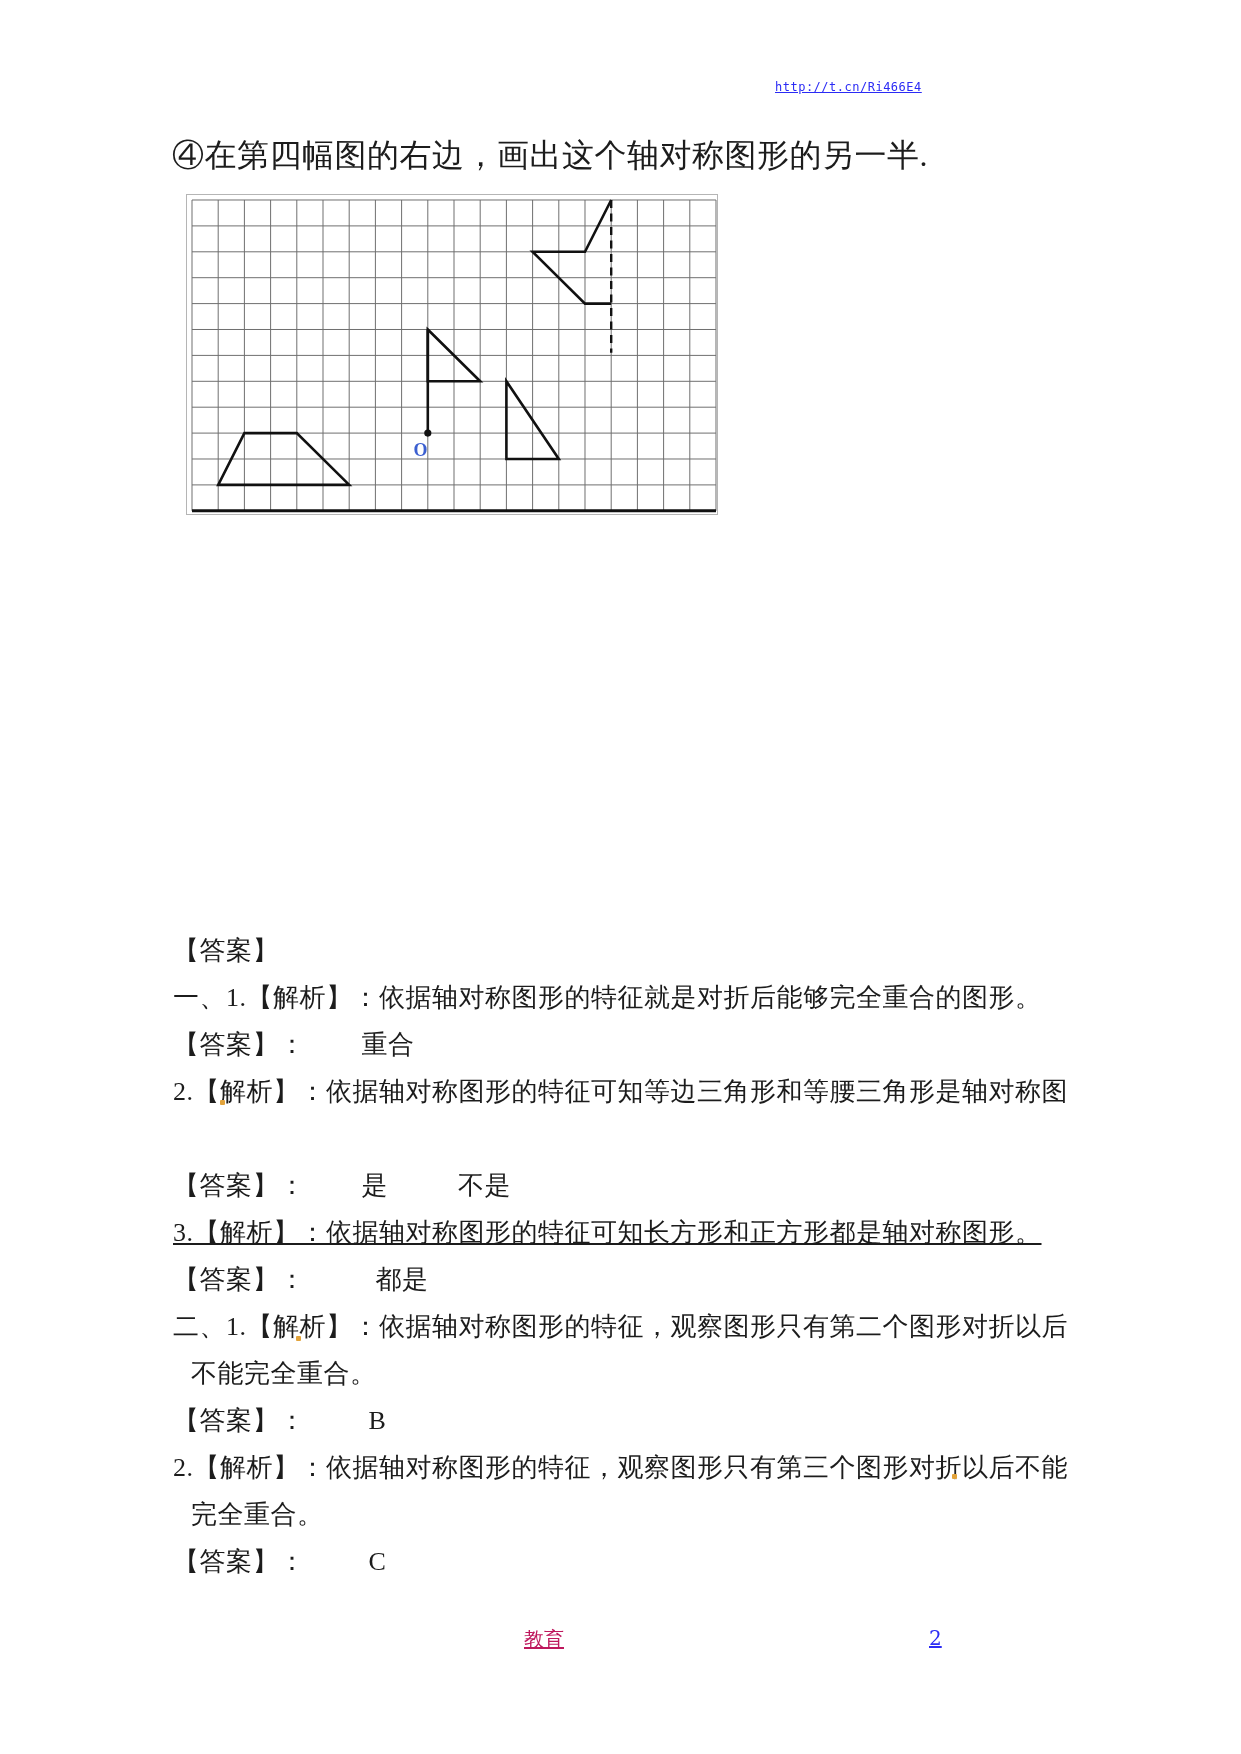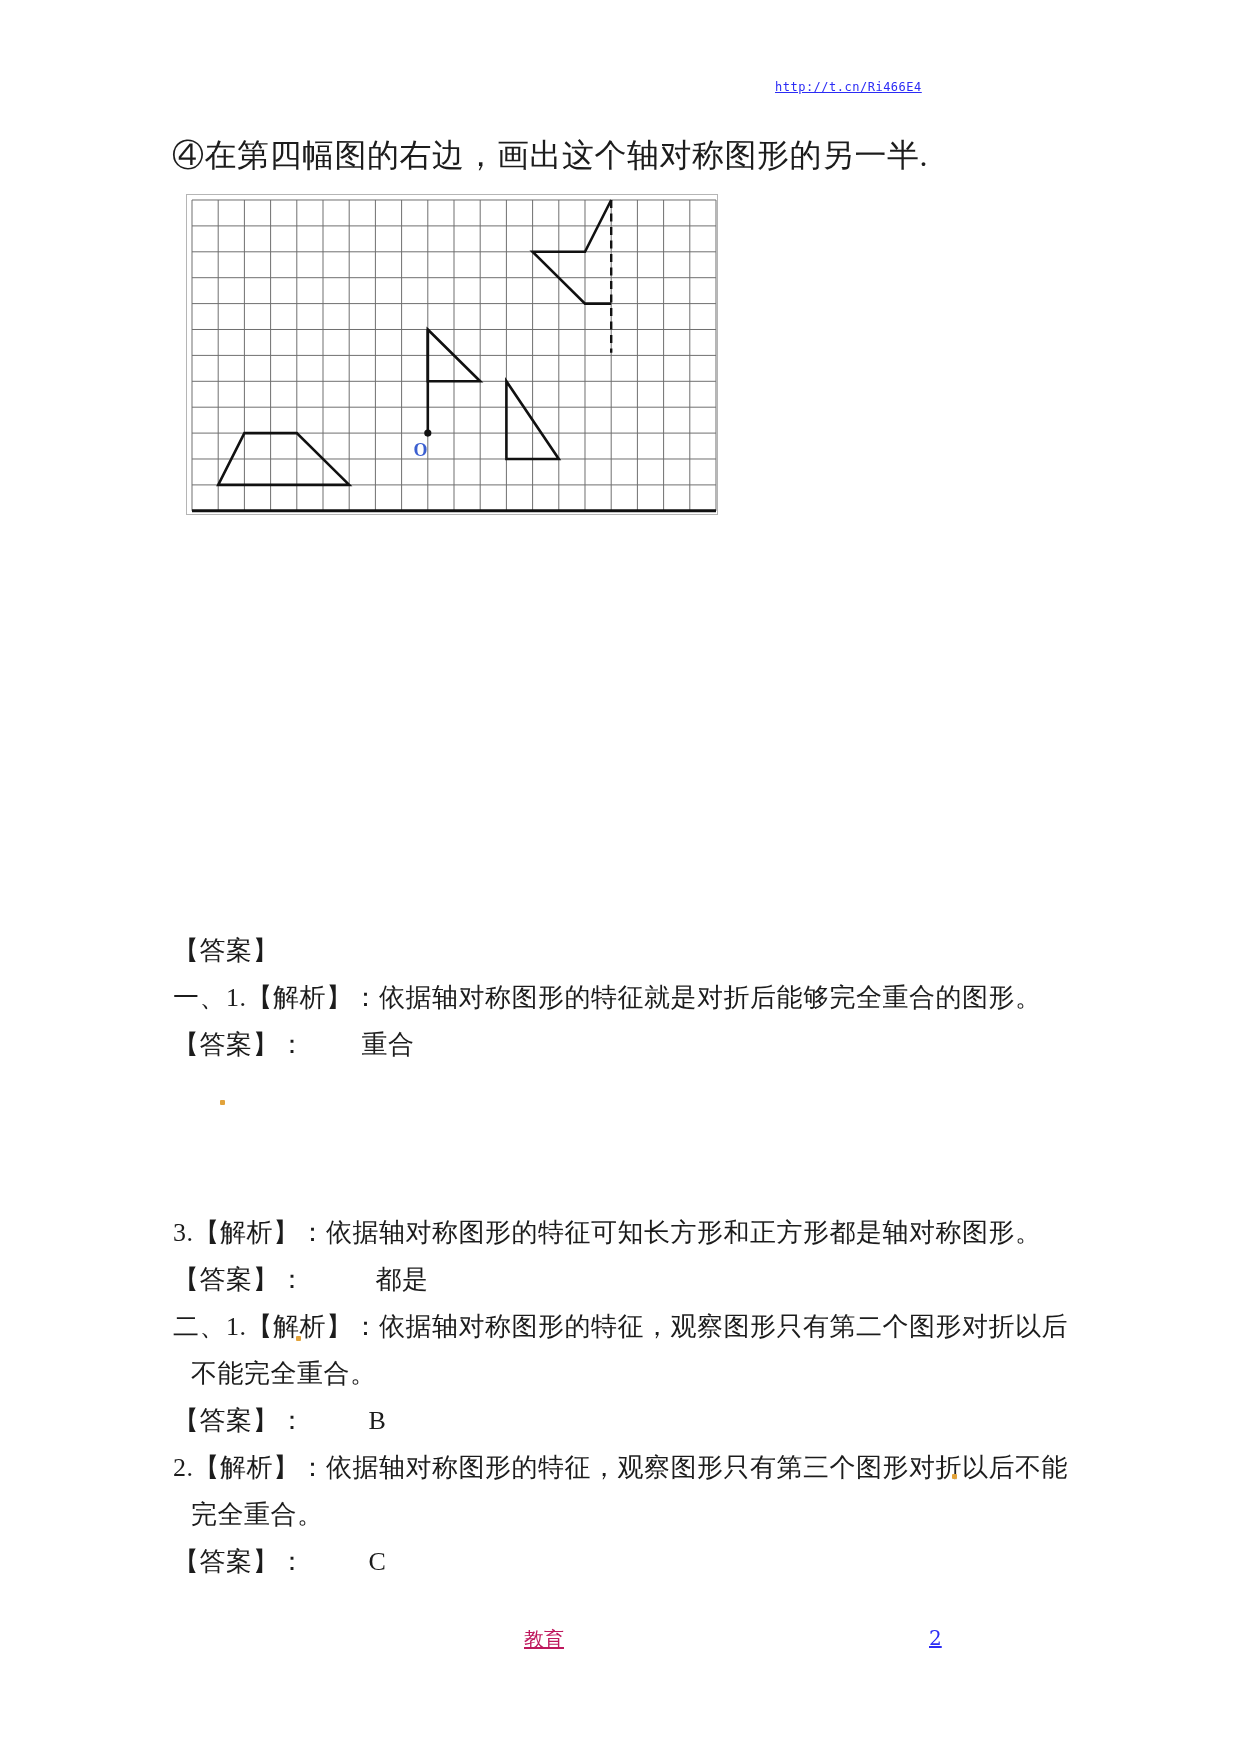--- a/index.html
+++ b/index.html
@@ -97,21 +97,23 @@
       <polyline points="420.2,1 394,52.8 341.59999999999997,52.8 394,104.6 420.2,104.6" fill="none" stroke="#111111" stroke-width="2.6" stroke-linejoin="miter"></polyline>
       <line x1="420.2" y1="1" x2="420.2" y2="153.81" stroke="#111111" stroke-width="2.4" stroke-dasharray="8,5.5"></line>
       <text x="222.39" y="256.892" fill="#3b5fd0" font-size="18" font-weight="bold" font-family="&quot;Liberation Serif&quot;,&quot;DejaVu Serif&quot;,serif">O</text>
     </svg>
 </div>
 
 <div class="answers-section">
     <div class="ans-line" style="top: 936px; left: 173px;">【答案】</div>
     <div class="ans-line" style="top: 983px; left: 173px;">一、1.【解析】：依据轴对称图形的特征就是对折后能够完全重合的图形。</div>
     <div class="ans-line" style="top: 1030px; left: 173px;">【答案】：        重合</div>
-    <div class="ans-line" style="top: 1218px; left: 173px;">3.【解析】：依据轴对称图形的特征可知长方形和正方形都是轴对称图形。</div>
+    <div class="ans-line" style="top: 1077px; left: 173px;">2.【解析】：依据轴对称图形的特征可知等边三角形和等腰三角形是轴对称图</div>
+    <div class="ans-line" style="top: 1171px; left: 173px;">【答案】：        是          不是</div>
+    <div class="ans-line" style="top: 1218px; left: 173px; text-decoration: underline;">3.【解析】：依据轴对称图形的特征可知长方形和正方形都是轴对称图形。</div>
     <div class="ans-line" style="top: 1265px; left: 173px;">【答案】：          都是</div>
     <div class="ans-line" style="top: 1312px; left: 173px;">二、1.【解析】：依据轴对称图形的特征，观察图形只有第二个图形对折以后</div>
     <div class="ans-line" style="top: 1359px; left: 191px;">不能完全重合。</div>
     <div class="ans-line" style="top: 1406px; left: 173px;">【答案】：         B</div>
     <div class="ans-line" style="top: 1453px; left: 173px;">2.【解析】：依据轴对称图形的特征，观察图形只有第三个图形对折以后不能</div>
     <div class="ans-line" style="top: 1500px; left: 191px;">完全重合。</div>
     <div class="ans-line" style="top: 1547px; left: 173px;">【答案】：         C</div>
     <span class="artifact-dot" style="left: 220px; top: 1100px; background: rgb(226, 163, 59);"></span>
     <span class="artifact-dot" style="left: 296px; top: 1336px; background: rgb(226, 163, 59);"></span>
     <span class="artifact-dot" style="left: 952px; top: 1474px; background: rgb(226, 163, 59);"></span>

